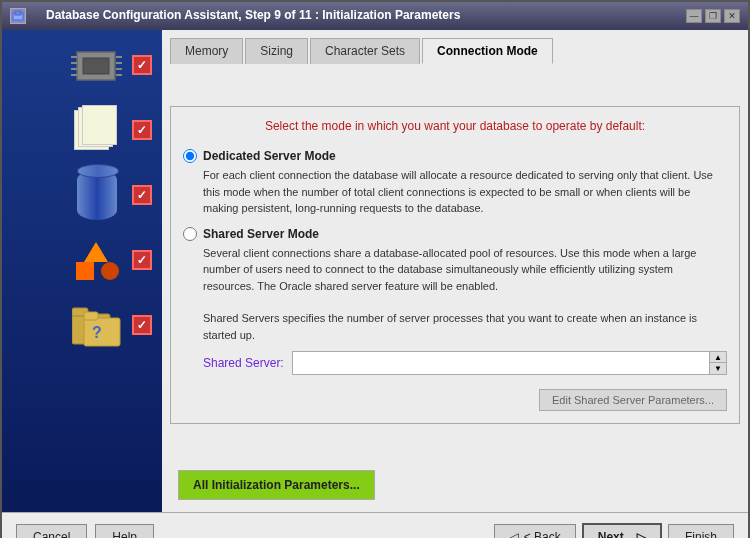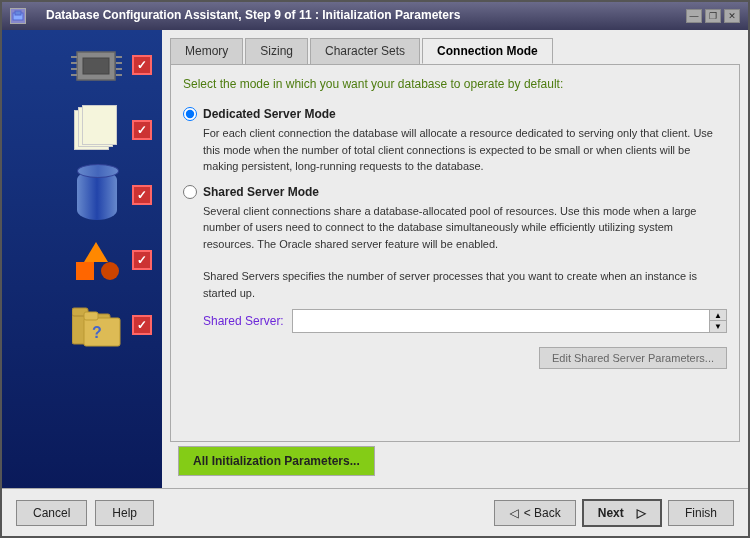--- a/index.html
+++ b/index.html
@@ -138,20 +138,21 @@
       color: white;
       font-size: 12px;
       font-weight: bold;
       flex-shrink: 0;
     }
     .right-panel {
       flex: 1;
       display: flex;
       flex-direction: column;
       padding: 8px;
+      gap: 42px;
     }
     .tabs {
       display: flex;
       gap: 2px;
       margin-bottom: 0;
     }
     .tab {
       padding: 5px 14px;
       background: #d0d0d0;
       border: 1px solid #aaa;
@@ -172,22 +173,23 @@
       border: 1px solid #aaa;
       background: #ececec;
       flex: 1;
       padding: 12px;
       display: flex;
       flex-direction: column;
       gap: 10px;
     }
     .description-text {
       font-size: 12px;
-      color: #4d7c0f;
+      color: #b91c1c;
       margin-bottom: 6px;
+      text-align: center;
     }
     .radio-option {
       display: flex;
       flex-direction: column;
       gap: 4px;
     }
     .radio-label {
       display: flex;
       align-items: flex-start;
       gap: 6px;

